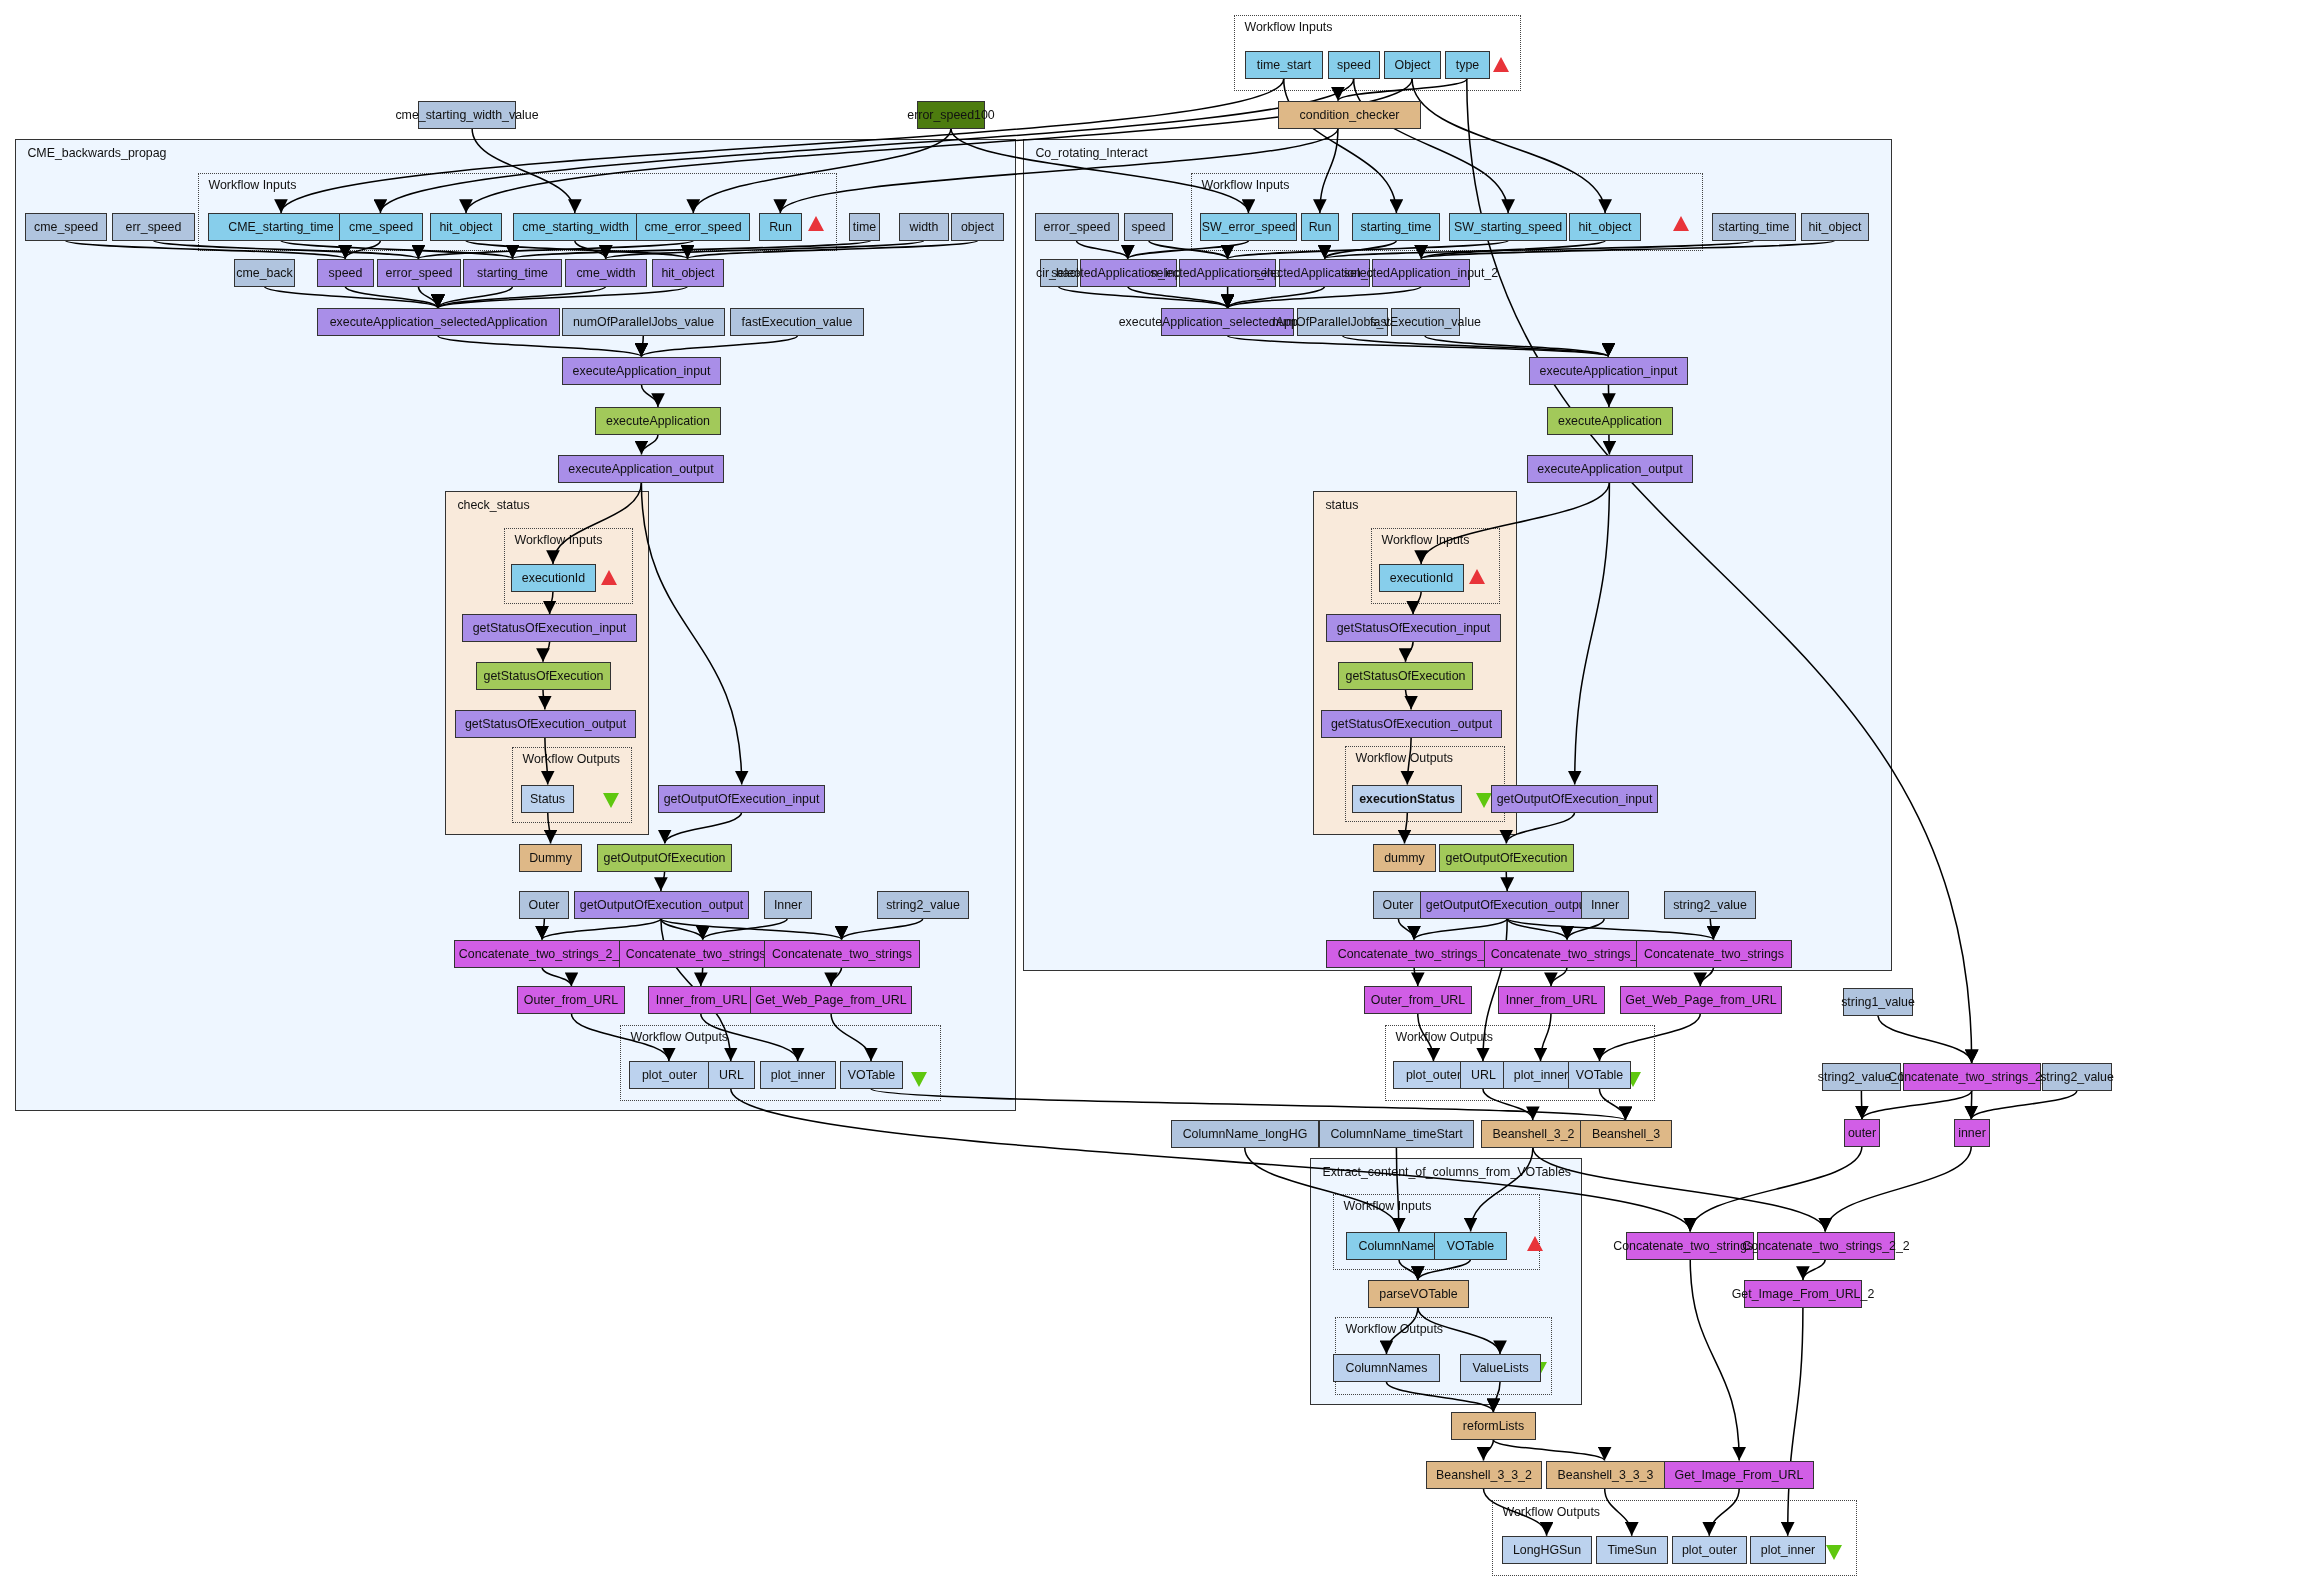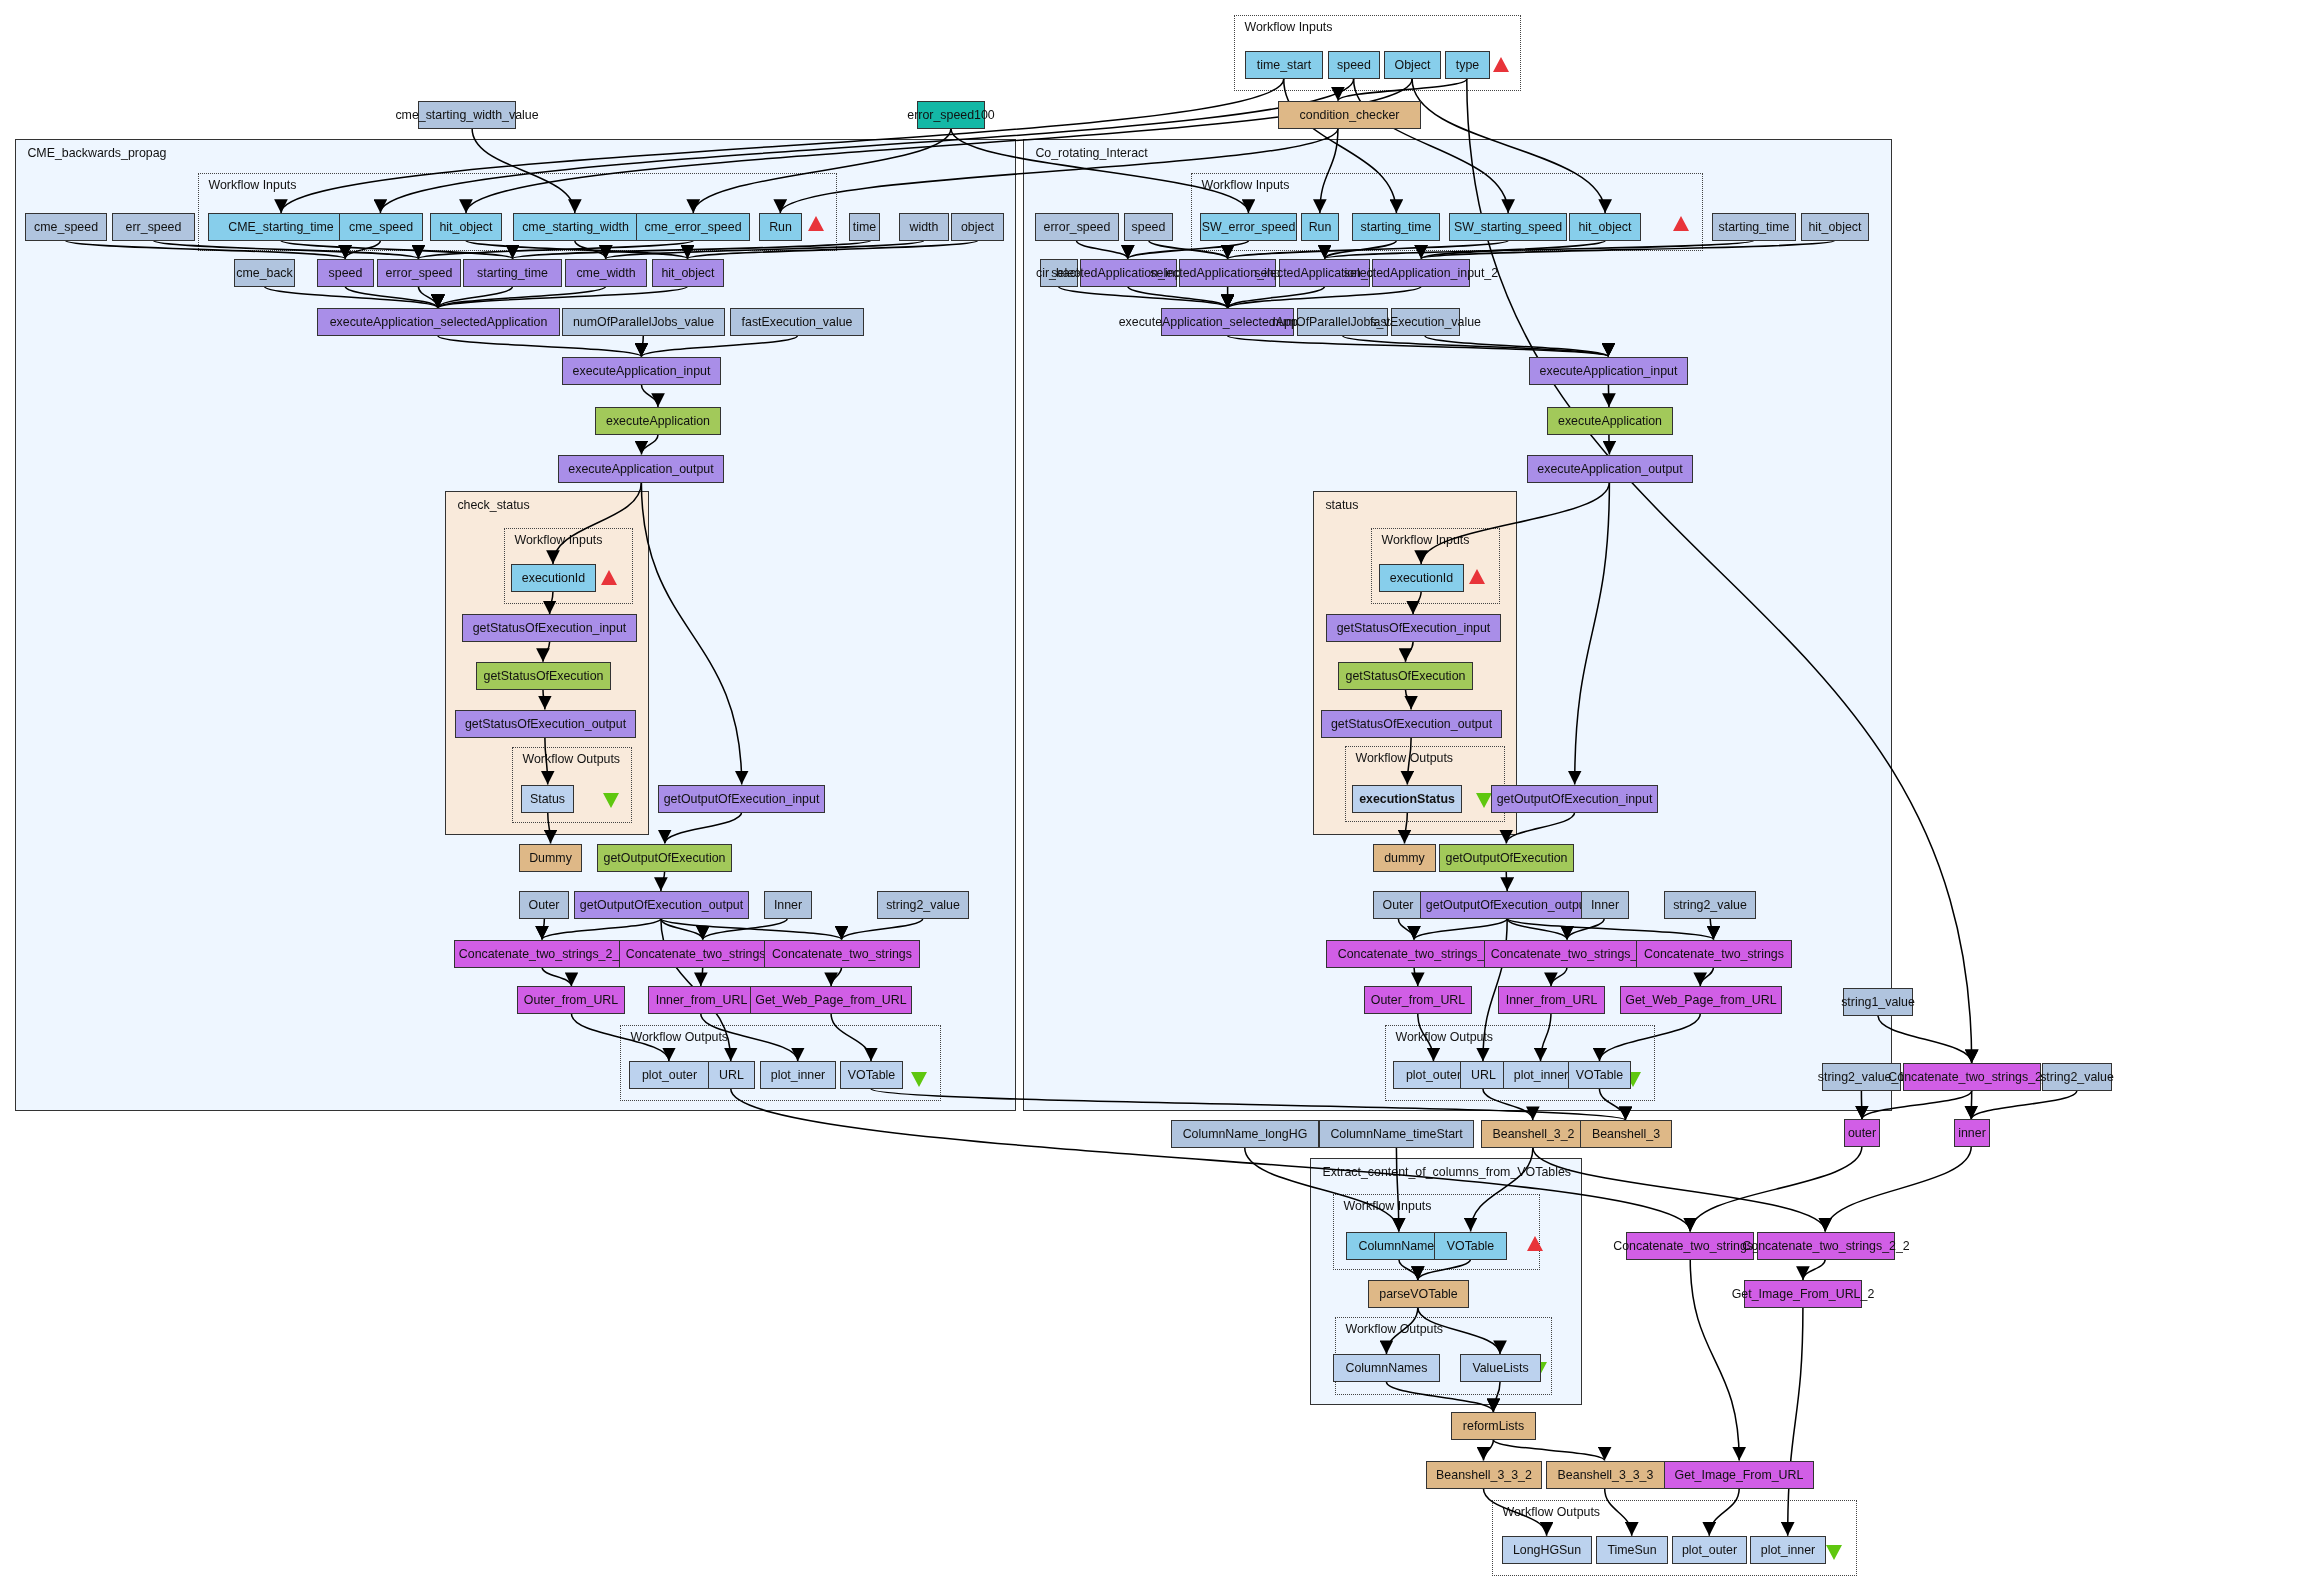--- a/index.html
+++ b/index.html
@@ -38,21 +38,21 @@
   <div class="port" style="left:504px;top:528px;width:129px;height:76px;">
     <span class="port-title">Workflow Inputs</span>
   </div>
   <div class="port" style="left:512px;top:747px;width:120px;height:76px;">
     <span class="port-title">Workflow Outputs</span>
   </div>
   <div class="port" style="left:620px;top:1025px;width:321px;height:76px;">
     <span class="port-title">Workflow Outputs</span>
   </div>
 
-  <div class="cluster blue" style="left:1023px;top:139px;width:869px;height:972px;">
+  <div class="cluster blue" style="left:1023px;top:139px;width:869px;height:832px;">
     <span class="cluster-title">Co_rotating_Interact</span>
   </div>
   <div class="port" style="left:1191px;top:173px;width:512px;height:78px;">
     <span class="port-title">Workflow Inputs</span>
   </div>
   <div class="cluster tan" style="left:1313px;top:491px;width:204px;height:344px;">
     <span class="cluster-title">status</span>
   </div>
   <div class="port" style="left:1371px;top:528px;width:129px;height:76px;">
     <span class="port-title">Workflow Inputs</span>
@@ -226,21 +226,21 @@
       </g>
   </svg>
 
   <div id="nodes">
       <div class="node" style="left: 1245px; top: 51px; width: 78px; background: rgb(135, 206, 235);">time_start</div>
       <div class="node" style="left: 1328px; top: 51px; width: 52px; background: rgb(135, 206, 235);">speed</div>
       <div class="node" style="left: 1384px; top: 51px; width: 57px; background: rgb(135, 206, 235);">Object</div>
       <div class="node" style="left: 1445px; top: 51px; width: 45px; background: rgb(135, 206, 235);">type</div>
       <div class="node" style="left: 1278px; top: 101px; width: 143px; background: rgb(222, 184, 135);">condition_checker</div>
       <div class="node" style="left: 418px; top: 101px; width: 98px; background: rgb(176, 196, 222);">cme_starting_width_value</div>
-      <div class="node" style="left: 917px; top: 101px; width: 68px; background: #14b8a6; text-align: center;">error_speed100</div>
+      <div class="node" style="left: 917px; top: 101px; width: 68px; background: #4d7c0f; text-align: center;">error_speed100</div>
       <div class="node" style="left: 25px; top: 213px; width: 82px; background: rgb(176, 196, 222);">cme_speed</div>
       <div class="node" style="left: 112px; top: 213px; width: 83px; background: rgb(176, 196, 222);">err_speed</div>
       <div class="node" style="left: 208px; top: 213px; width: 146px; background: rgb(135, 206, 235);">CME_starting_time</div>
       <div class="node" style="left: 339px; top: 213px; width: 84px; background: rgb(135, 206, 235);">cme_speed</div>
       <div class="node" style="left: 430px; top: 213px; width: 72px; background: rgb(135, 206, 235);">hit_object</div>
       <div class="node" style="left: 513px; top: 213px; width: 125px; background: rgb(135, 206, 235);">cme_starting_width</div>
       <div class="node" style="left: 636px; top: 213px; width: 114px; background: rgb(135, 206, 235);">cme_error_speed</div>
       <div class="node" style="left: 759px; top: 213px; width: 43px; background: rgb(135, 206, 235);">Run</div>
       <div class="node" style="left: 849px; top: 213px; width: 31px; background: rgb(176, 196, 222);">time</div>
       <div class="node" style="left: 899px; top: 213px; width: 50px; background: rgb(176, 196, 222);">width</div>

